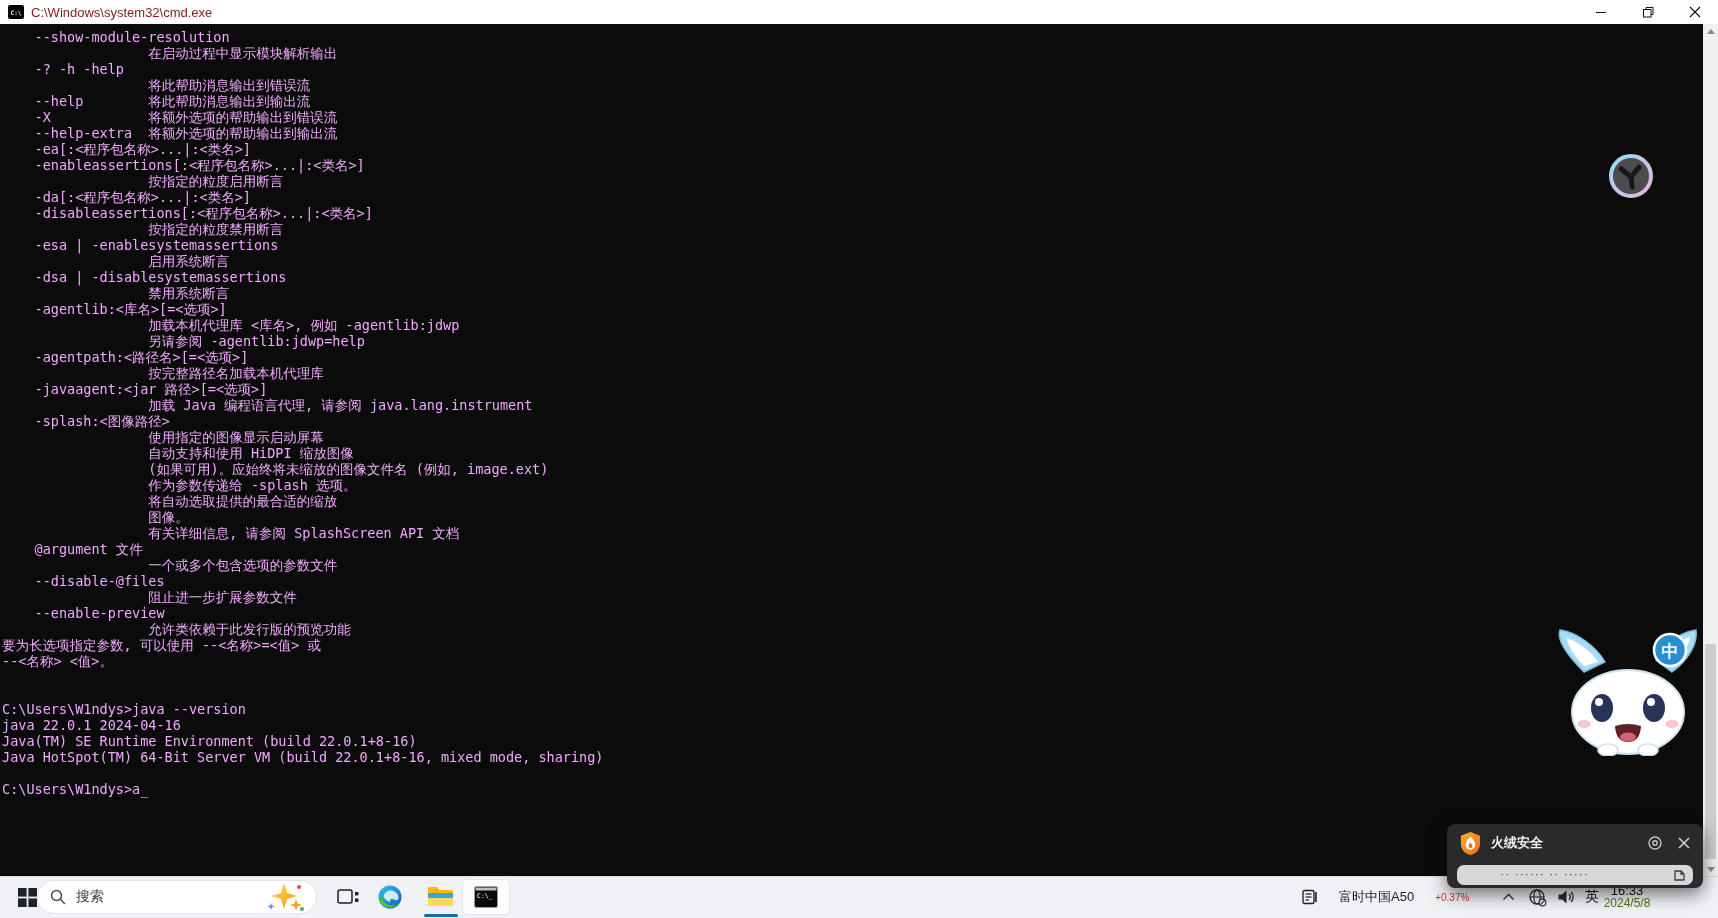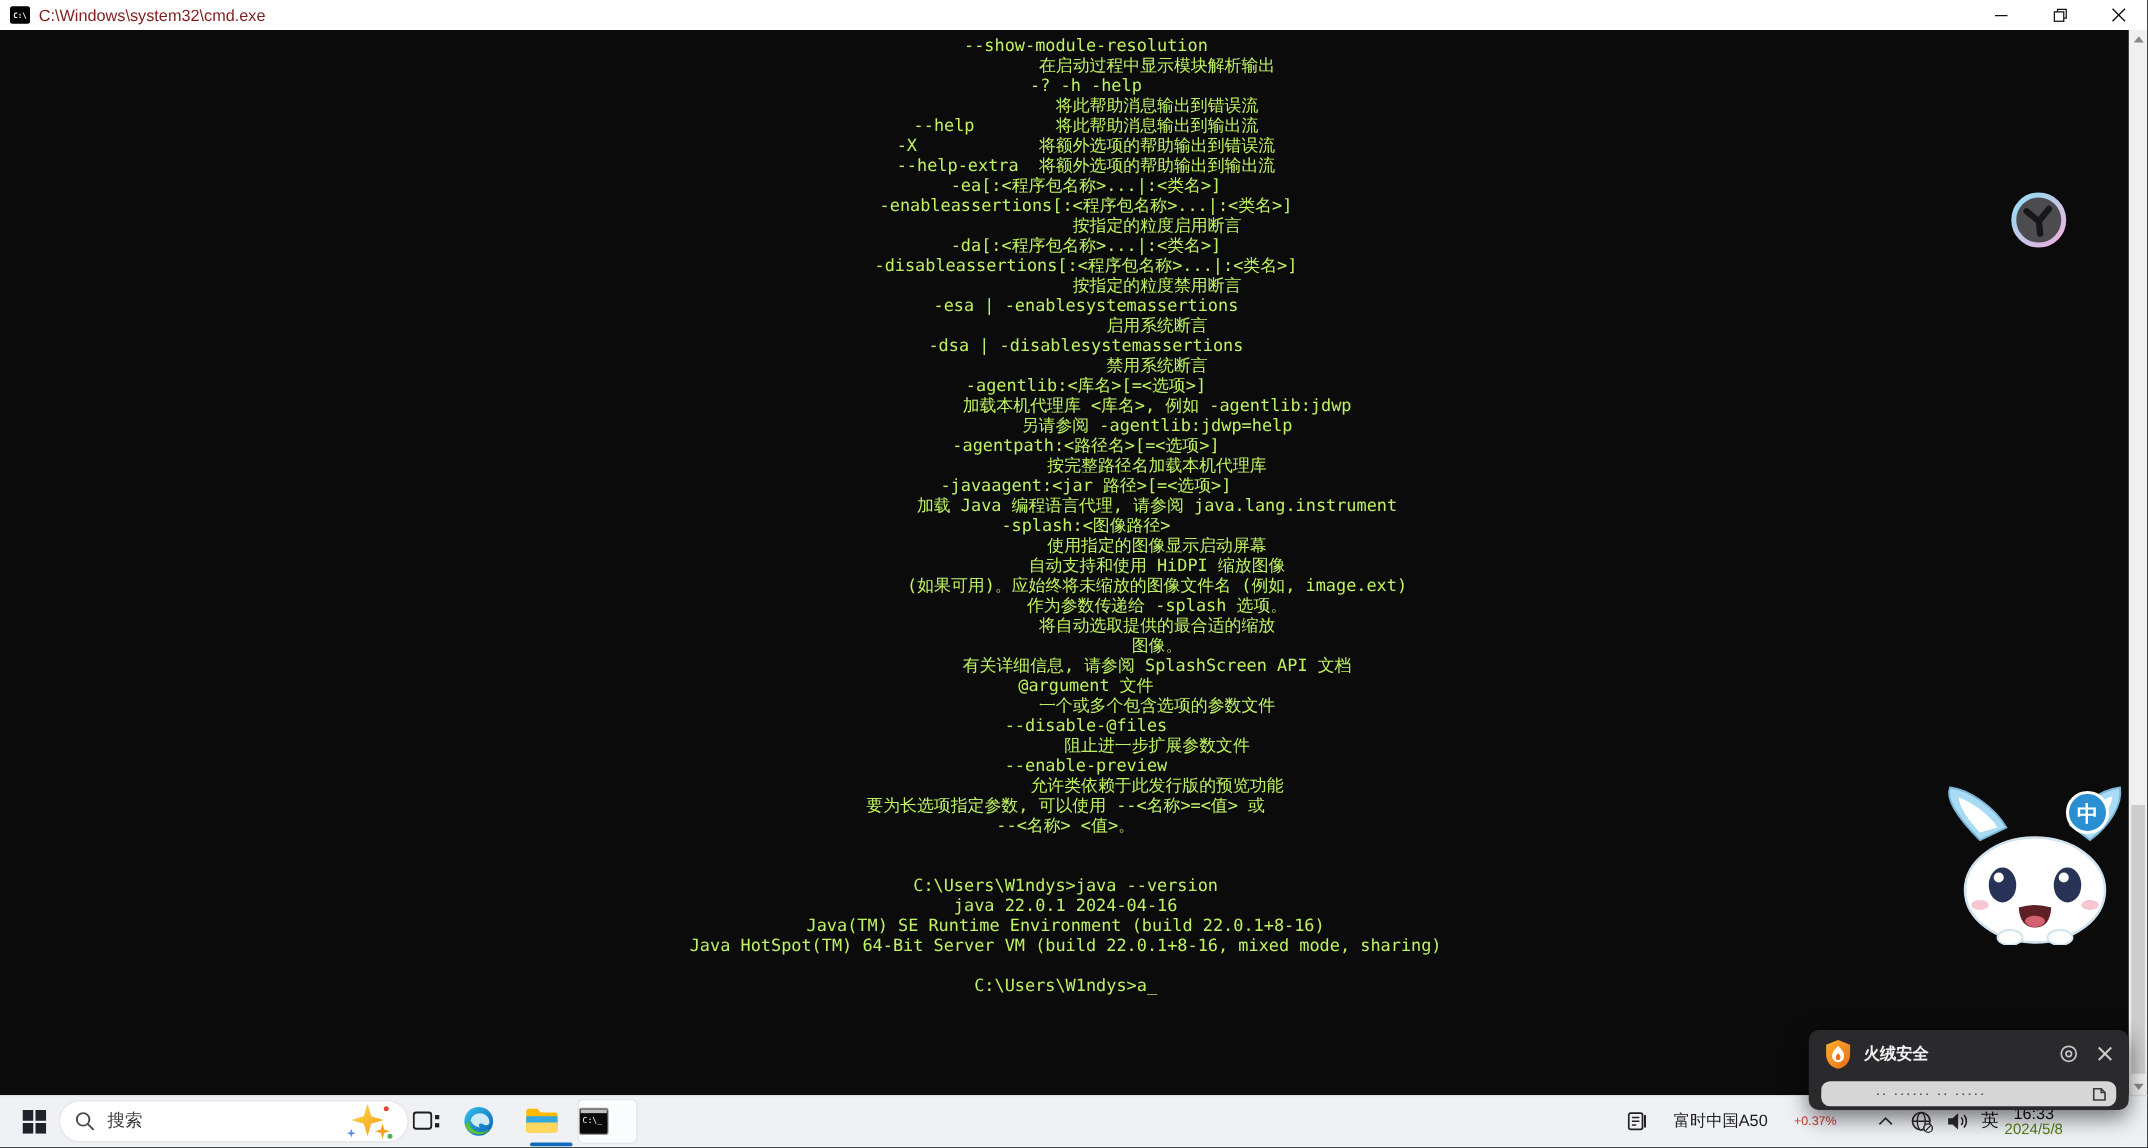--- a/index.html
+++ b/index.html
@@ -14,21 +14,21 @@
   .titlebar-icon{width:16px;height:14px;margin:0 7px 0 8px;background:#000;border-radius:2px;
     color:#fff;font:bold 6px "DejaVu Sans Mono",monospace;display:flex;align-items:center;justify-content:center;}
   .titlebar-title{font-size:13px;color:#7f1d1d;}
   .win-controls{margin-left:auto;display:flex;height:100%;}
   .win-btn{width:47px;height:100%;display:flex;align-items:center;justify-content:center;}
   .win-btn svg{display:block;}
   
   .terminal{position:absolute;top:24px;left:0;width:1703px;height:853px;background:#0b0b0b;z-index:1;}
   .terminal pre{margin:0;padding:5px 0 0 2px;
     font-family:"DejaVu Sans Mono","Liberation Mono",monospace;
-    font-size:13.5px;line-height:16px;color:#bef264;white-space:pre;text-align:center;}
+    font-size:13.5px;line-height:16px;color:#f0abfc;white-space:pre;}
   
   .scrollbar{position:absolute;top:24px;right:0;width:15px;height:853px;background:#f0f0f0;z-index:2;}
   .scroll-arrow{position:absolute;left:0;width:15px;height:15px;display:flex;align-items:center;justify-content:center;}
   .arrow-up{top:0;}
   .arrow-down{bottom:0;}
   .tri-up{width:0;height:0;border-left:4px solid transparent;border-right:4px solid transparent;border-bottom:5px solid #8a8a8a;}
   .tri-down{width:0;height:0;border-left:4px solid transparent;border-right:4px solid transparent;border-top:5px solid #8a8a8a;}
   .scroll-thumb{position:absolute;left:2px;width:11px;top:620px;height:215px;background:#cdcdcd;}
   
   .assistant-badge{position:absolute;left:1607px;top:152px;width:48px;height:48px;z-index:3;}
@@ -42,26 +42,26 @@
   .popup-actions{margin-left:auto;display:flex;align-items:center;gap:14px;}
   .popup-bar{position:absolute;left:10px;right:10px;bottom:3px;height:20px;background:#d7d7d7;
     border-radius:7px;display:flex;align-items:center;}
   .popup-masked{color:#4b4b4b;font-size:9px;letter-spacing:2px;margin-left:44px;}
   .popup-fold{margin-left:auto;margin-right:7px;display:flex;}
   
   .taskbar{position:absolute;left:0;bottom:0;width:1718px;height:41px;background:#eff1f5;
     border-top:1px solid #dadee4;z-index:4;}
   .tb{position:absolute;top:0;height:40px;display:flex;align-items:center;}
   .start-btn{left:8px;width:38px;justify-content:center;}
-  .search-box{left:47px;width:280px;top:3px;height:34px;background:#ffffff;border:1px solid #e2e4e8;
+  .search-box{left:37px;width:280px;top:3px;height:34px;background:#ffffff;border:1px solid #e2e4e8;
     border-radius:17px;display:flex;align-items:center;padding:0;box-sizing:border-box;}
   .search-box .mag{margin:0 10px 0 12px;display:flex;}
   .search-label{font-size:14px;color:#3c3c3c;}
   .search-spark{margin-left:auto;margin-right:10px;display:flex;}
-  .tb-tile{justify-content:flex-start;}
+  .tb-tile{justify-content:center;}
   .tile-taskview{left:330px;width:36px;}
   .tile-edge{left:370px;width:40px;}
   .tile-explorer{left:420px;width:40px;}
   .tile-cmd{left:462px;top:2px;height:36px;width:48px;background:#fbfcfe;border:1px solid #e3e5ea;
     border-radius:5px;box-sizing:border-box;}
   .indicator-blue{position:absolute;left:424px;bottom:1px;width:34px;height:3px;border-radius:2px;background:#0f6cbd;}
   .stock{left:1302px;gap:21px;}
   .stock-name{font-size:13px;color:#1b1b1b;}
   .stock-change{font-size:10px;}
   .tray{left:1498px;gap:9px;}

